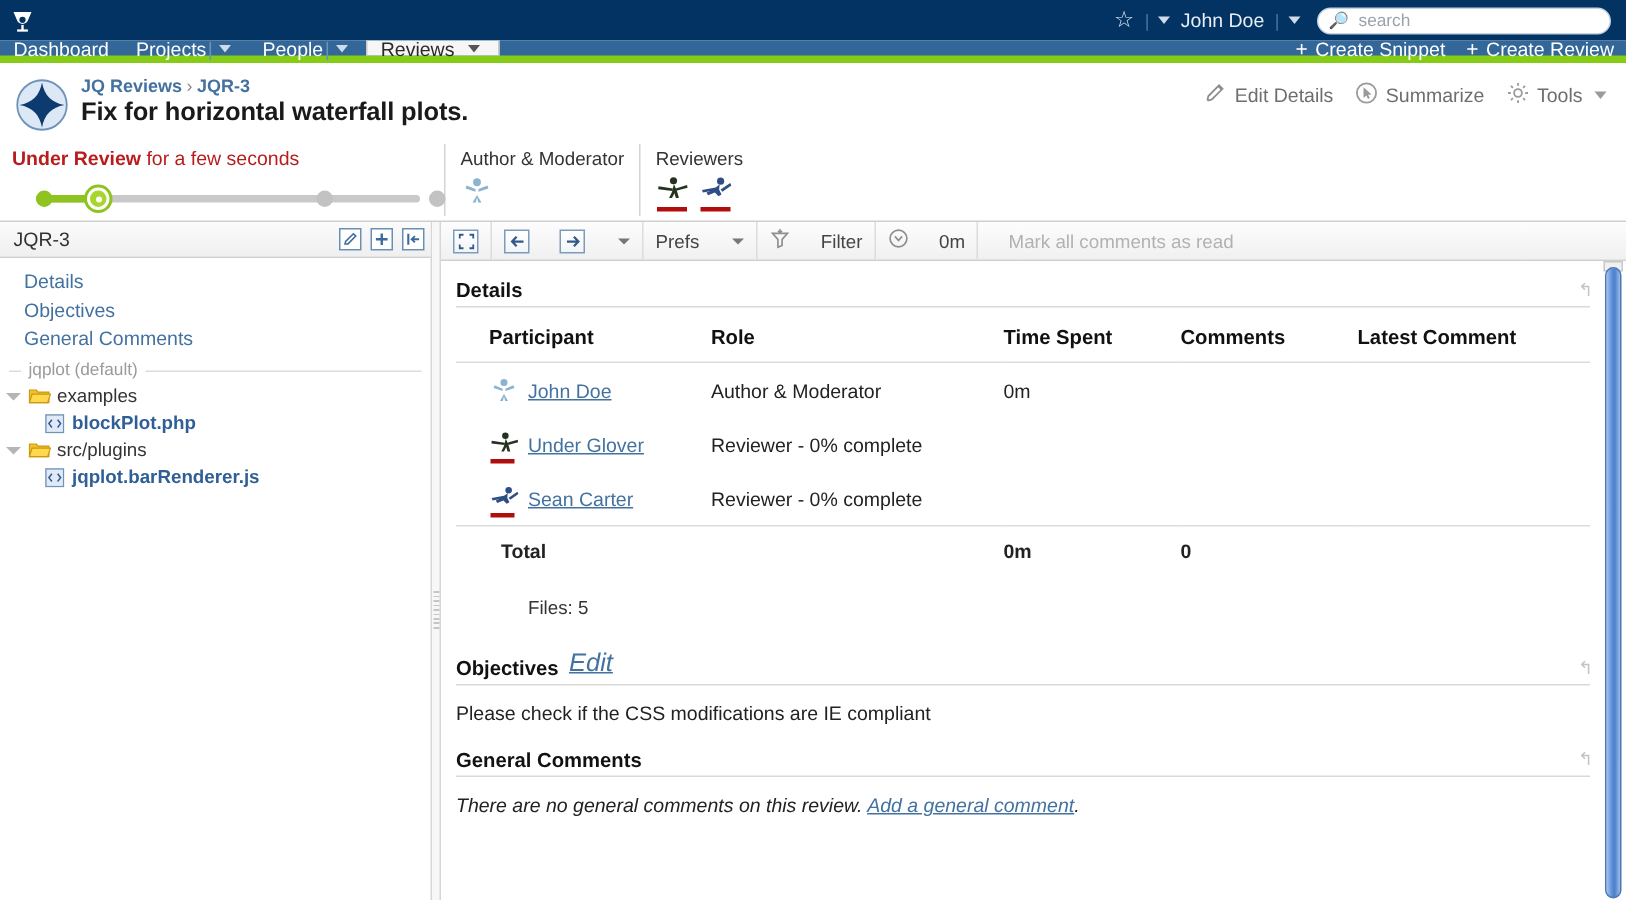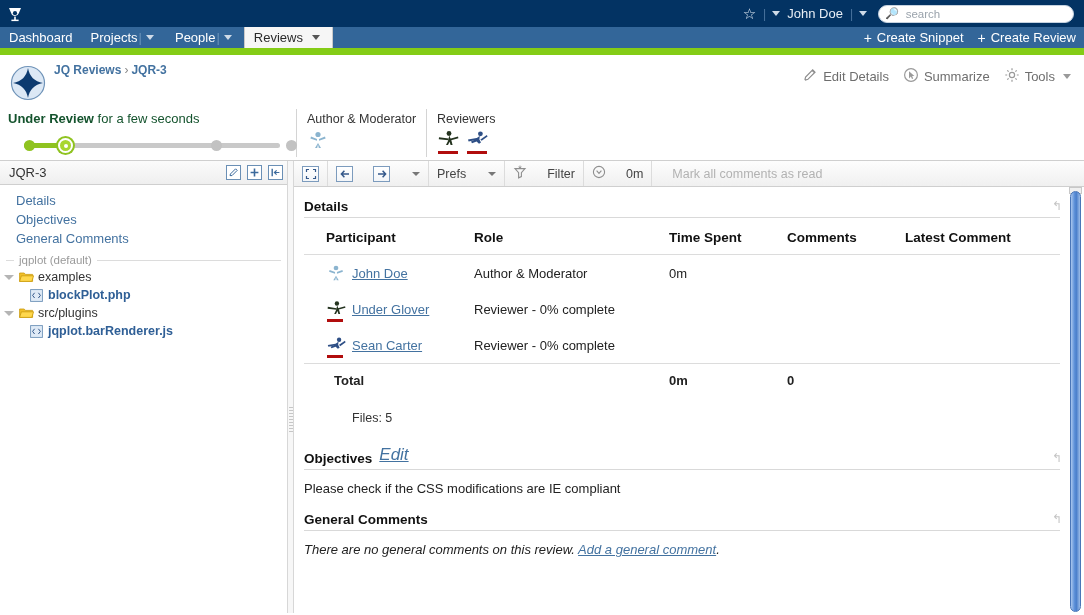--- a/index.html
+++ b/index.html
@@ -73,26 +73,26 @@
   #search-input {
     border: 0; outline: 0; background: transparent;
     font-family: "Liberation Sans", sans-serif;
     font-size: 11.5px; color: #555;
     width: 100%;
   }
   #search-input::placeholder { color: #9aa3ac; }
 
   
   #navbar {
-    height: 28px;
+    height: 15px;
     background: #336699;
     display: flex;
     align-items: stretch;
     position: relative;
-    border-bottom: 7px solid #84cc16;
+    border-bottom: 5px solid #84cc16;
   }
   .nav-tab {
     display: flex; align-items: center;
     padding: 0 9px;
     color: #ffffff;
     font-size: 13px;
     white-space: nowrap;
   }
   .nav-tab.active {
     background: #f6f6f6;
@@ -153,21 +153,21 @@
   
   #status-strip {
     height: 52px;
     display: flex;
     align-items: flex-start;
     border-bottom: 1px solid #cfcfcf;
     background: #fff;
     position: relative;
   }
   #status-left { width: 296px; padding: 2px 8px 0 8px; position: relative; }
-  #status-text { font-size: 13px; color: #14532d; }
+  #status-text { font-size: 13px; color: #b91c1c; }
   #status-text b { font-weight: bold; }
   #slider-wrap {
     position: relative;
     margin-top: 12px;
     height: 14px;
   }
   #slider-track {
     position: absolute; left: 16px; right: 8px; top: 5px;
     height: 5px; background: #c9c9c9; border-radius: 3px;
   }
@@ -476,20 +476,21 @@
   <div id="review-avatar">
     <svg width="36" height="36" viewBox="0 0 36 36">
       <circle cx="18" cy="18" r="16.5" fill="#dce8f5" stroke="#6f93b8" stroke-width="1.2"></circle>
       <path d="M18 3 C19.5 11.5 24.5 16.5 33 18 C24.5 19.5 19.5 24.5 18 33 C16.5 24.5 11.5 19.5 3 18 C11.5 16.5 16.5 11.5 18 3 Z" fill="#0d3b70"></path>
     </svg>
   </div>
   <div id="review-titles">
     <div id="breadcrumb">
       <a href="#">JQ Reviews</a><span class="crumb-sep">›</span><a href="#">JQR-3</a>
     </div>
+    <div id="review-title">Fix for horizontal waterfall plots.</div>
   </div>
 
   <div id="head-actions">
     <div class="head-action">
       <span>
         <svg width="16" height="16" viewBox="0 0 16 16">
           <path d="M3 12.4 L3.6 10 L10.7 2.9 L13 5.2 L5.9 12.3 L3.5 13 Z" fill="none" stroke="#8d8d8d" stroke-width="1.2"></path>
           <path d="M10.2 3.5 L12.4 5.7" stroke="#8d8d8d" stroke-width="1.1"></path>
         </svg>
       </span>

